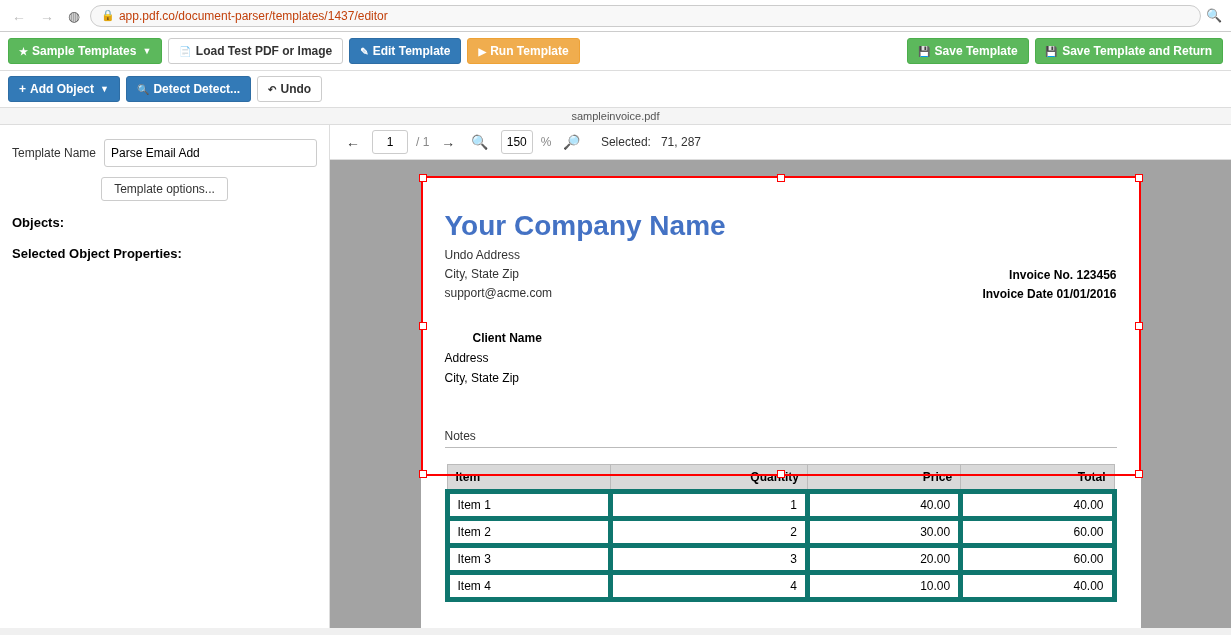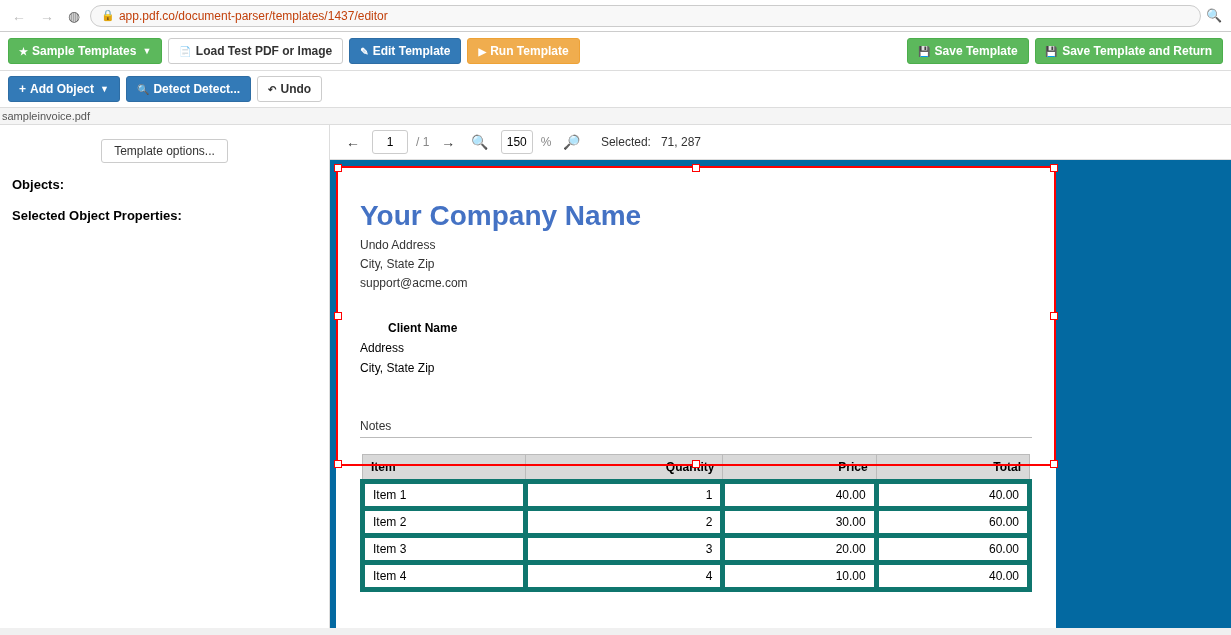--- a/index.html
+++ b/index.html
@@ -77,20 +77,21 @@
       padding: 5px 8px;
       display: flex;
       align-items: center;
       gap: 6px;
     }
 
     
     .filename-bar {
       background: #f5f5f5;
       border-bottom: 1px solid #ddd;
+      text-align: center;
       padding: 2px;
       font-size: 11px;
       color: #555;
     }
 
     
     .main-layout {
       display: flex;
       height: calc(635px - 32px - 40px - 38px - 22px);
     }
@@ -214,24 +215,24 @@
       text-align: center;
       font-size: 12px;
     }
     .pdf-nav-sep { color: #888; font-size: 12px; }
     .position-text { font-size: 12px; color: #333; margin-left: 8px; }
 
     
     .pdf-viewer {
       flex: 1;
       overflow-y: auto;
-      background: #0369a1;
-      display: flex;
-      justify-content: flex-start;
-      padding: 6px;
+      background: #a3a3a3;
+      display: flex;
+      justify-content: center;
+      padding: 16px;
     }
     .pdf-page {
       background: #fff;
       width: 720px;
       min-height: 560px;
       position: relative;
       padding: 20px 24px;
     }
 
     
@@ -394,20 +395,24 @@
   </button>
 </div>
 
 <div class="filename-bar">
   <span>sampleinvoice.pdf</span>
 </div>
 
 <div class="main-layout">
 
   <div class="left-panel">
+    <div class="template-name-row">
+      <span class="template-name-label">Template Name</span>
+      <input class="template-name-input" type="text" value="Parse Email Add" style="">
+    </div>
     <button class="template-options-btn">
       <span>Template options...</span>
     </button>
     <div class="objects-label">Objects:</div>
     <div class="selected-props-label">Selected Object Properties:</div>
   </div>
 
   <div class="content-area">
 
     <div class="pdf-nav">
@@ -441,20 +446,24 @@
 
         <div class="invoice-header">
           <div class="company-name">Your Company Name</div>
           <div class="company-address">
             <div>Undo Address</div>
             <div>City, State Zip</div>
             <div>support@acme.com</div>
           </div>
         </div>
 
+        <div class="invoice-meta">
+          <div>Invoice No. 123456</div>
+          <div>Invoice Date 01/01/2016</div>
+        </div>
 
         <div class="client-block">
           <div class="client-name">Client Name</div>
           <div>Address</div>
           <div>City, State Zip</div>
         </div>
 
         <div class="notes-section">
           <div>Notes</div>
           <div class="notes-line"></div>

